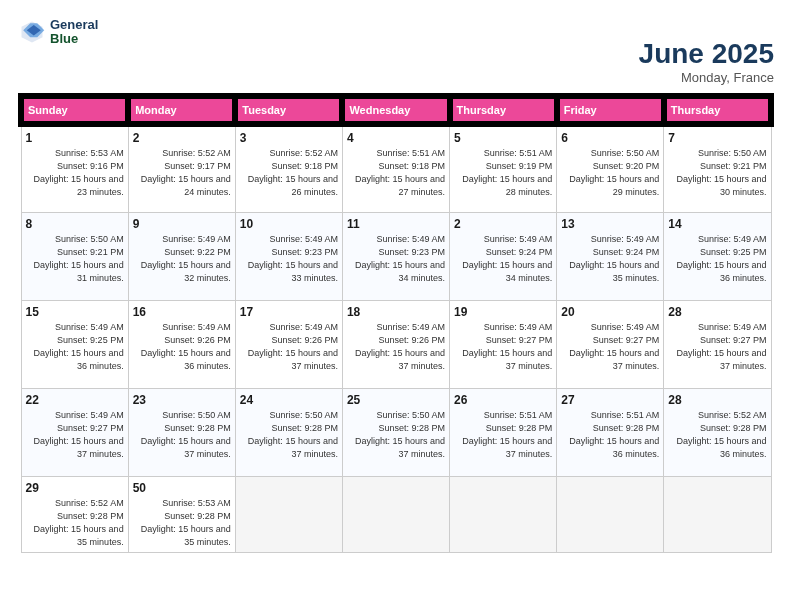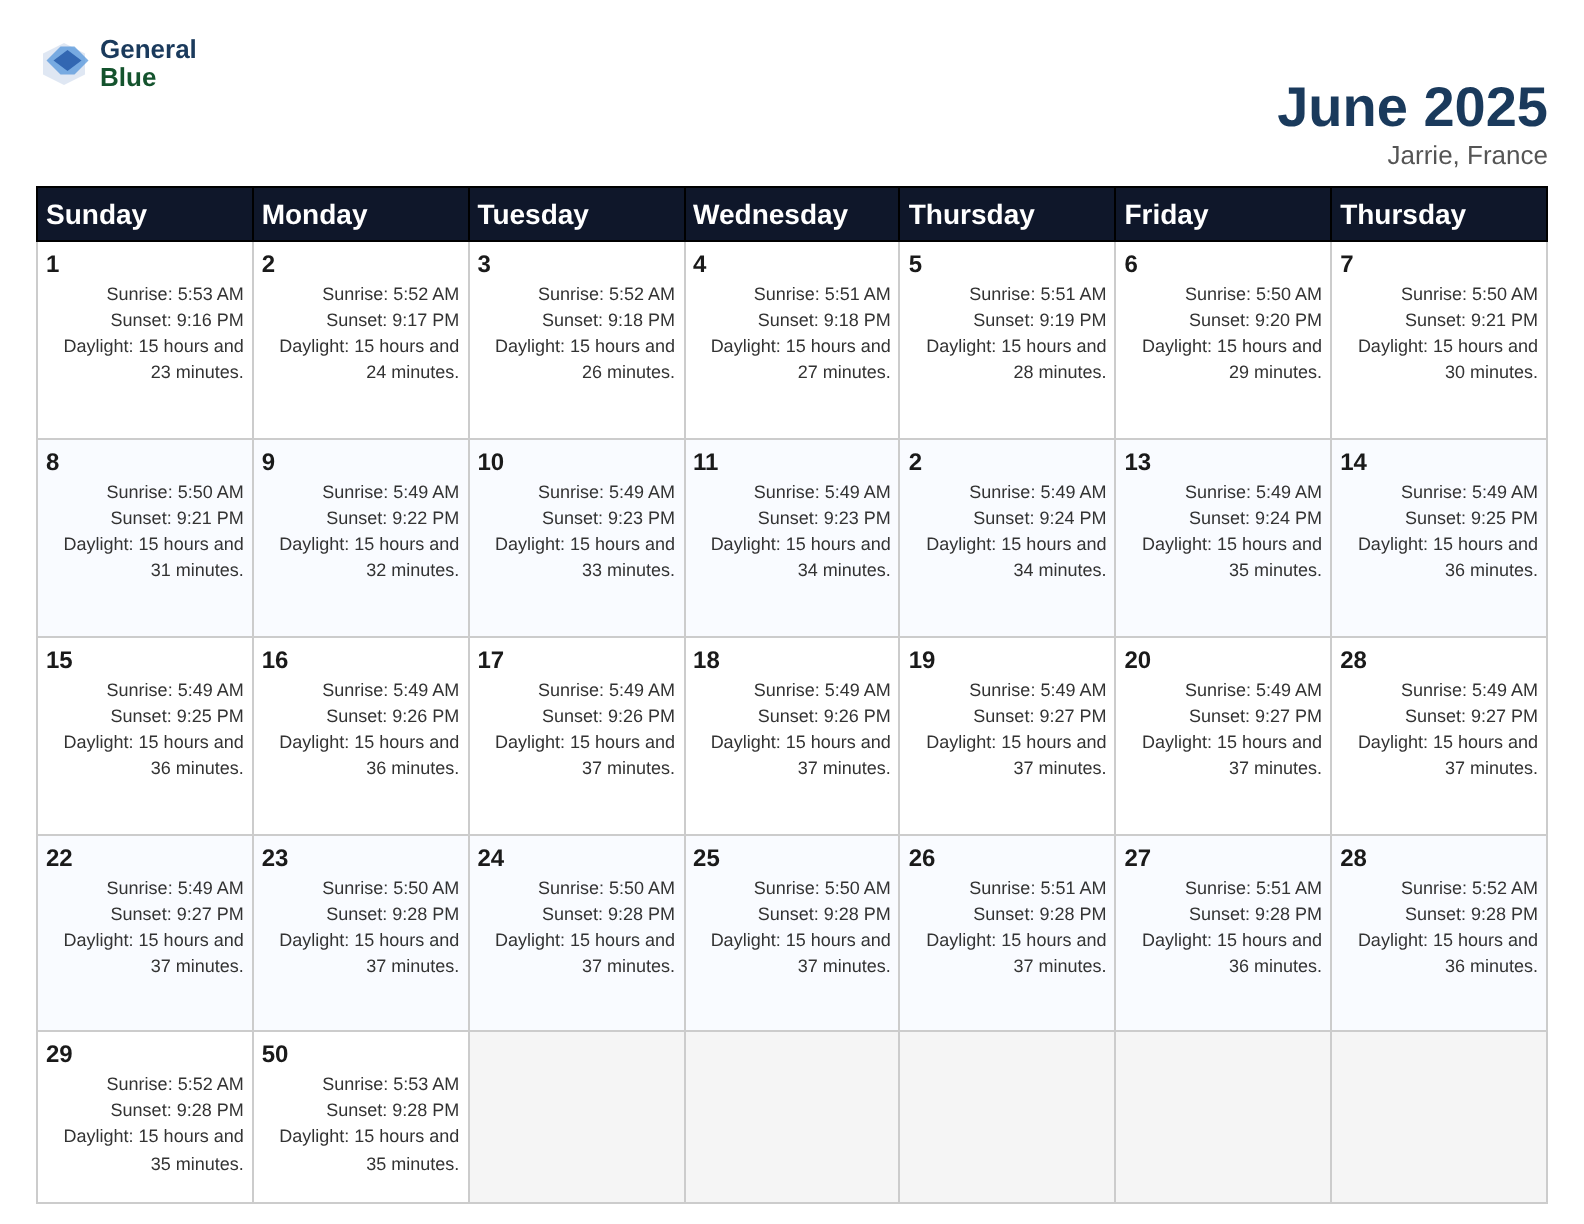--- a/index.html
+++ b/index.html
@@ -5,21 +5,21 @@
     * { margin: 0; padding: 0; box-sizing: border-box; }
     body {
       font-family: Arial, sans-serif;
       background: #fff;
       width: 792px;
       height: 612px;
       overflow: hidden;
     }
     .page {
       width: 792px;
-      height: 612px;
+      height: 549px;
       padding: 18px 18px 10px 18px;
       display: flex;
       flex-direction: column;
     }
     .header {
       display: flex;
       justify-content: space-between;
       align-items: flex-start;
       margin-bottom: 8px;
     }
@@ -55,27 +55,27 @@
       color: #555;
     }
     .calendar {
       flex: 1;
       border: 1px solid #ccc;
       border-collapse: collapse;
       width: 100%;
       table-layout: fixed;
     }
     .calendar th {
-      background: #0f172a;
+      background: #ec4899;
       color: #fff;
-      font-size: 14px;
+      font-size: 11px;
       font-weight: bold;
       padding: 5px 4px;
       text-align: left;
-      border: 1px solid #000000;
+      border: 6px solid #000000;
     }
     .calendar td {
       vertical-align: top;
       padding: 4px 4px 3px 4px;
       border: 1px solid #ccc;
       font-size: 9px;
       color: #333;
       height: 88px;
     }
     .calendar td.empty {
@@ -116,21 +116,21 @@
         <polygon points="22,6 30,14 22,22 14,22 6,14 14,6" fill="#4a90d9" opacity="0.7"></polygon>
         <polygon points="18,8 26,14 18,20 10,14" fill="#2a5fad" opacity="0.9"></polygon>
       </svg>
       <div class="logo-text">
         <div>General</div>
         <div><span>Blue</span></div>
       </div>
     </div>
     <div class="title-area">
       <div class="month-title">June 2025</div>
-      <div class="location">Jarrie, France</div>
+      <div class="location">Monday, France</div>
     </div>
   </div>
 
   <table class="calendar">
     <thead>
       <tr>
         <th>Sunday</th>
         <th>Monday</th>
         <th>Tuesday</th>
         <th>Wednesday</th>

